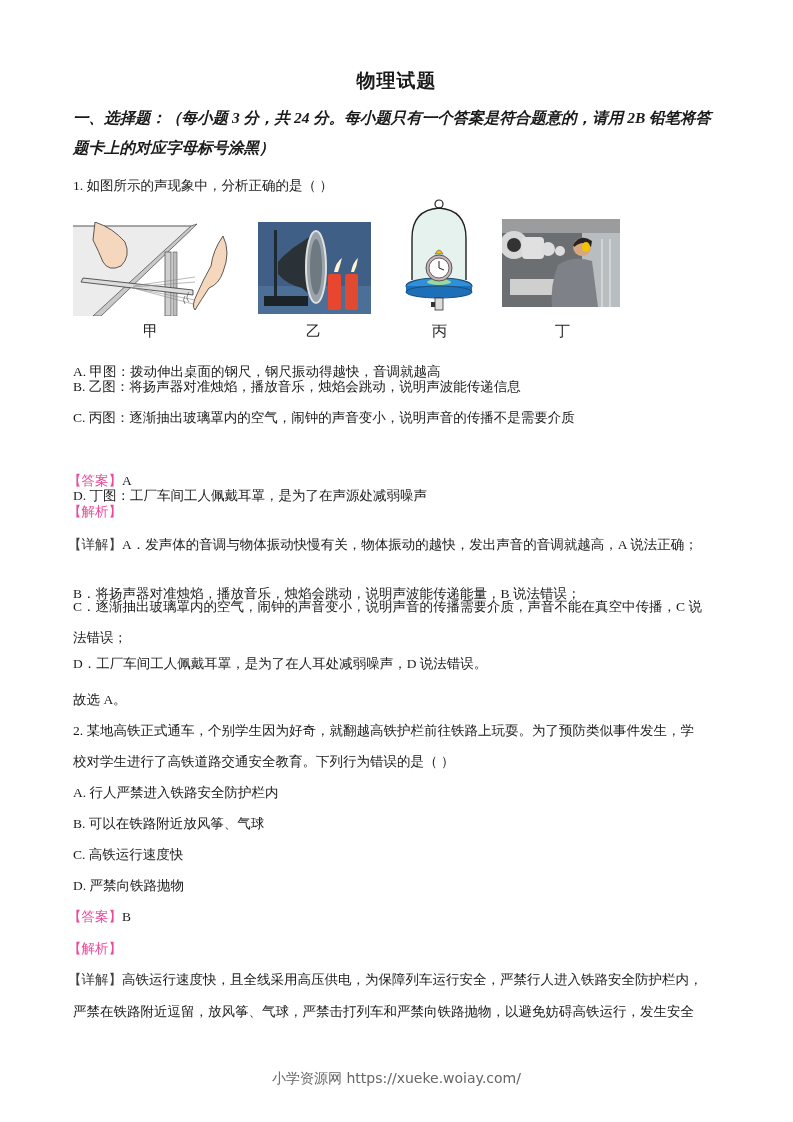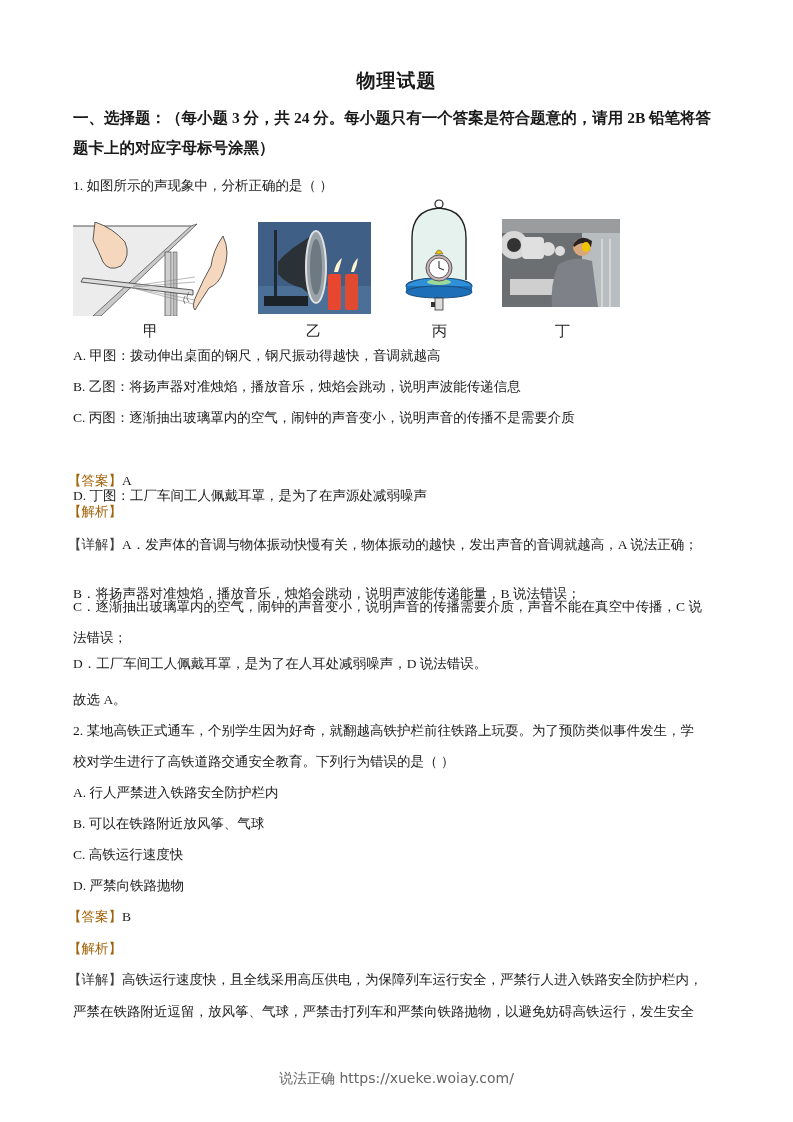--- a/index.html
+++ b/index.html
@@ -1,22 +1,22 @@
 <!DOCTYPE html>
 <html><head>
 <meta charset="utf-8">
 <style>
   html, body { margin:0; padding:0; background:#ffffff; }
   body { width:793px; height:1122px; position:relative; overflow:hidden;
          font-family:"Liberation Serif","DejaVu Serif",serif; color:#1a1a1a; }
   .abs { position:absolute; white-space:nowrap; }
   .title { left:0; width:793px; top:68px; text-align:center; font-size:19px; font-weight:bold; letter-spacing:1px; }
-  .heading { left:73px; font-size:15.5px; font-weight:bold; line-height:22px; }
+  .heading { left:73px; font-size:15.5px; font-weight:bold; line-height:22px;font-style:italic; }
   .line { left:73px; font-size:13.5px; line-height:20px; }
-  .tag { color:#a16207; }
+  .tag { color:#ec4899; }
   .tag-dark { color:#404040; }
   .fig { position:absolute; }
   .fig-label { position:absolute; font-size:15px; font-family:"DejaVu Sans",sans-serif; color:#222; }
   .footer { left:0; width:793px; top:1070px; text-align:center; font-family:"DejaVu Sans","Liberation Sans",sans-serif; font-size:14px; color:#666; }
 </style>
 </head>
 <body>
 
 <div>
 
@@ -96,21 +96,21 @@
       <path d="M56,46 Q70,36 90,42 L96,88 L50,88 Q48,66 56,46 Z" fill="#7e8288"></path>
       <circle cx="80" cy="28" r="9" fill="#d9a77e"></circle>
       <path d="M71,26 Q78,14 90,22 L89,28 Q82,20 72,28 Z" fill="#2a2222"></path>
       <ellipse cx="84" cy="28" rx="4" ry="5" fill="#f2c400"></ellipse>
       <line x1="100" y1="20" x2="100" y2="88" stroke="#eee" stroke-width="1"></line>
       <line x1="108" y1="20" x2="108" y2="88" stroke="#eee" stroke-width="1"></line>
     </svg>
   </div>
   <div class="fig-label" style="left:555px; top:322px;">丁</div>
 
-  <div class="abs line" style="top:346px;">A. 甲图：拨动伸出桌面的钢尺，钢尺振动得越快，音调就越高</div>
+  <div class="abs line" style="top:362px;">A. 甲图：拨动伸出桌面的钢尺，钢尺振动得越快，音调就越高</div>
   <div class="abs line" style="top:377px;">B. 乙图：将扬声器对准烛焰，播放音乐，烛焰会跳动，说明声波能传递信息</div>
   <div class="abs line" style="top:408px;">C. 丙图：逐渐抽出玻璃罩内的空气，闹钟的声音变小，说明声音的传播不是需要介质</div>
   <div class="abs line" style="top:440px;margin-top:46px;">D. 丁图：工厂车间工人佩戴耳罩，是为了在声源处减弱噪声</div>
 
   <div class="abs line" style="top:471px; left:68px;">
     <span class="tag">【答案】</span><span>A</span>
   </div>
   <div class="abs line" style="top:502px; left:68px;">
     <span class="tag">【解析】</span>
   </div>
@@ -135,14 +135,14 @@
     <span class="tag">【答案】</span><span>B</span>
   </div>
   <div class="abs line" style="top:939px; left:68px;">
     <span class="tag">【解析】</span>
   </div>
   <div class="abs line" style="top:970px; left:68px;">
     <span class="tag-dark">【详解】</span><span>高铁运行速度快，且全线采用高压供电，为保障列车运行安全，严禁行人进入铁路安全防护栏内，</span>
   </div>
   <div class="abs line" style="top:1002px;">严禁在铁路附近逗留，放风筝、气球，严禁击打列车和严禁向铁路抛物，以避免妨碍高铁运行，发生安全</div>
 
-  <div class="abs footer">说法正确 https://xueke.woiay.com/</div>
+  <div class="abs footer">小学资源网 https://xueke.woiay.com/</div>
 </div>
 
 </body></html>

